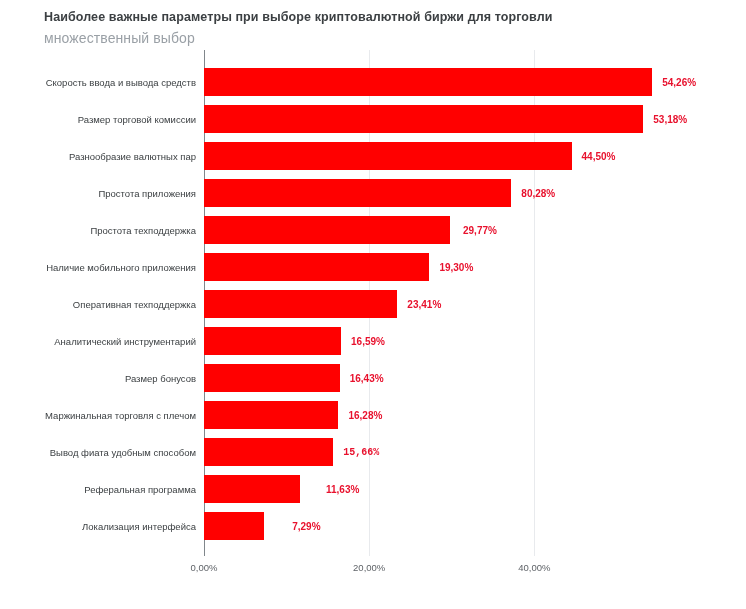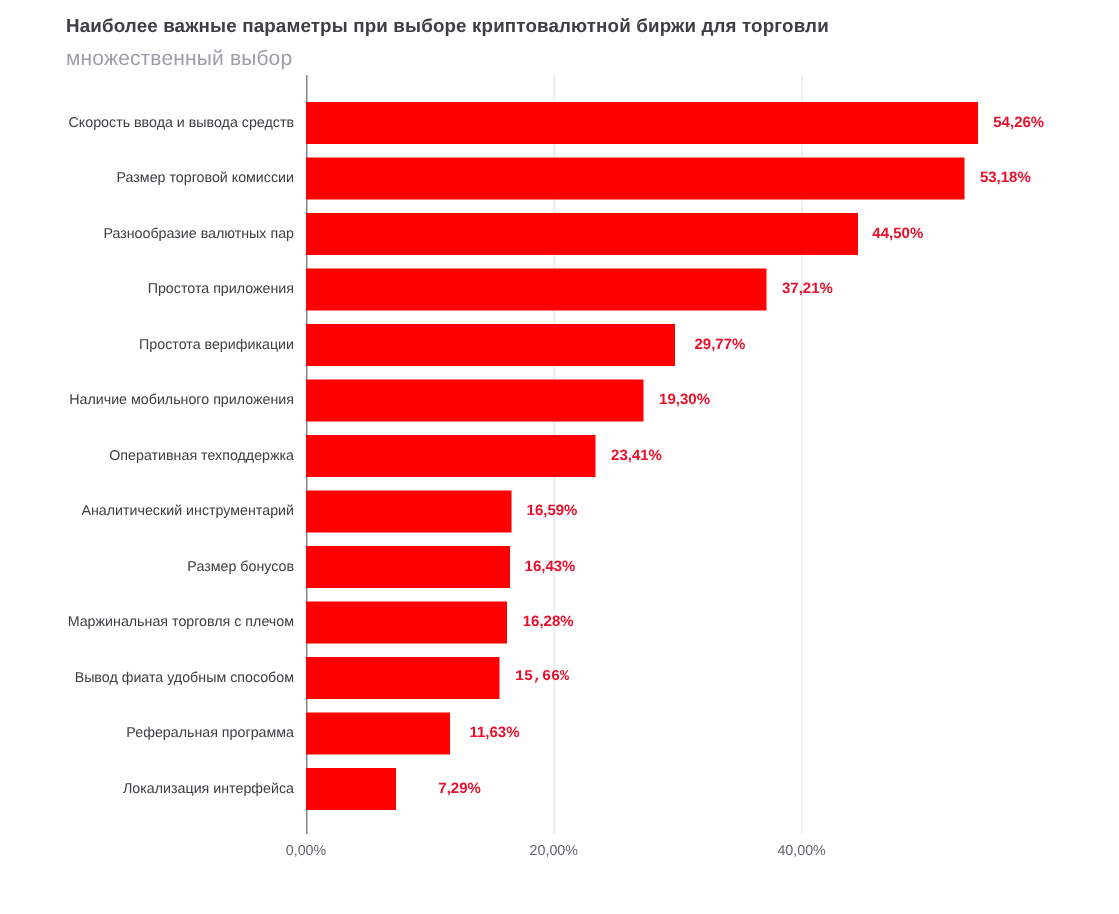--- a/index.html
+++ b/index.html
@@ -137,24 +137,24 @@
           <div class="value-label" style="left: 653.267px; color: rgb(232, 17, 45);">53,18%</div>
         </div>
         <div class="bar-row" style="top: 137.5px; width: 746px;">
           <div class="cat-label">Разнообразие валютных пар</div>
           <div class="bar" title="Разнообразие валютных пар 44,50%" style="width: 367.57px; background: rgb(255, 0, 0);"></div>
           <div class="value-label" style="left: 581.57px; color: rgb(232, 17, 45);">44,50%</div>
         </div>
         <div class="bar-row" style="top: 174.5px; width: 746px;">
           <div class="cat-label">Простота приложения</div>
           <div class="bar" title="Простота интерфейса 37,21%" style="width: 307.355px; background: rgb(255, 0, 0);"></div>
-          <div class="value-label" style="left: 521.355px; color: rgb(232, 17, 45);">37,21%</div>
+          <div class="value-label" style="left: 521.355px; color: rgb(232, 17, 45);">80,28%</div>
         </div>
         <div class="bar-row" style="top: 211.5px; width: 746px;">
-          <div class="cat-label">Простота верификации</div>
+          <div class="cat-label">Простота техподдержка</div>
           <div class="bar" title="Простота верификации 29,77%" style="width: 245.9px; background: rgb(255, 0, 0);"></div>
           <div class="value-label" style="left: 463px; color: rgb(232, 17, 45);">29,77%</div>
         </div>
         <div class="bar-row" style="top: 248.5px; width: 746px;">
           <div class="cat-label">Наличие мобильного приложения</div>
           <div class="bar" title="Наличие мобильного приложения 27,29%" style="width: 225.415px; background: rgb(255, 0, 0);"></div>
           <div class="value-label" style="left: 439.415px; color: rgb(232, 17, 45);">19,30%</div>
         </div>
         <div class="bar-row" style="top: 285.5px; width: 746px;">
           <div class="cat-label">Оперативная техподдержка</div>
@@ -177,21 +177,21 @@
           <div class="value-label" style="left: 348.473px; color: rgb(232, 17, 45);">16,28%</div>
         </div>
         <div class="bar-row" style="top: 433.5px; width: 746px;">
           <div class="cat-label">Вывод фиата удобным способом</div>
           <div class="bar" title="Вывод фиата удобным способом 15,66%" style="width: 129.352px; background: rgb(255, 0, 0);"></div>
           <div class="value-label" style="left: 343.352px; color: rgb(232, 17, 45); font-family: Liberation Mono, monospace;">15,66%</div>
         </div>
         <div class="bar-row" style="top: 470.5px; width: 746px;">
           <div class="cat-label">Реферальная программа</div>
           <div class="bar" title="Реферальная программа 11,63%" style="width: 96.0638px; background: rgb(255, 0, 0);"></div>
-          <div class="value-label" style="left: 313px; color: rgb(232, 17, 45); text-align: right;">11,63%</div>
+          <div class="value-label" style="left: 326px; color: rgb(232, 17, 45); text-align: right;">11,63%</div>
         </div>
         <div class="bar-row" style="top: 507.5px; width: 746px;">
           <div class="cat-label">Локализация интерфейса</div>
           <div class="bar" title="Локализация интерфейса 7,29%" style="width: 60.2154px; background: rgb(255, 0, 0);"></div>
           <div class="value-label" style="left: 274.215px; color: rgb(232, 17, 45); margin-left: 18px;">7,29%</div>
         </div>
       </div>
   </div>
 
 </div>

